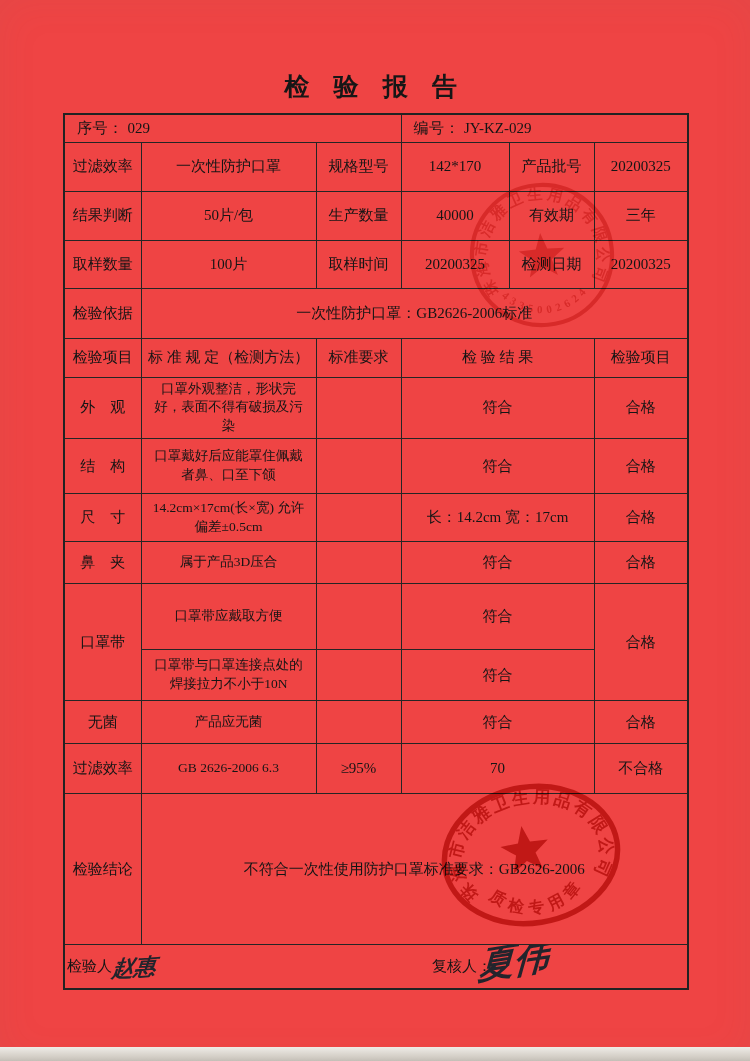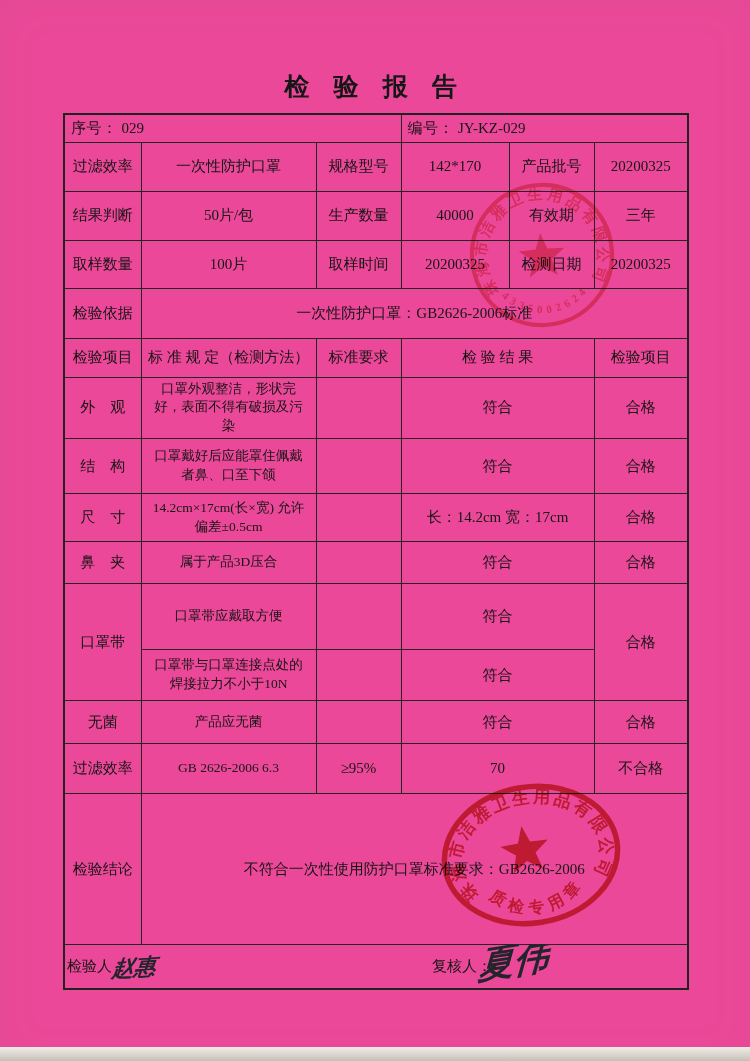--- a/index.html
+++ b/index.html
@@ -3,21 +3,21 @@
 <meta charset="utf-8">
 <style>
   html,body{margin:0;padding:0;}
   body{
     width:750px;height:1061px;
     background:#e9e7e4;
     font-family:"Liberation Serif","DejaVu Serif",serif;
   }
   .page{
     position:relative;width:750px;height:1061px;overflow:hidden;
-    background:#ec4899;
+    background:#ef4444;
     box-shadow:inset 0 0 40px rgba(120,115,105,0.08);
   }
   .scan-band{
     position:absolute;left:0;bottom:0;width:100%;height:14px;
     background:linear-gradient(180deg,#efece7 0%,#d3cec6 70%,#c4bfb7 100%);
   }
   .doc-title{
     position:absolute;left:0;top:70px;width:100%;
     text-align:center;font-size:25px;font-weight:bold;color:#161616;
     letter-spacing:9px;
@@ -26,21 +26,21 @@
     position:absolute;left:63px;top:113px;width:624px;
     border-collapse:collapse;table-layout:fixed;
     border:2.5px solid #222;
     font-size:15px;color:#151515;
   }
   .report-table td{
     border:1.6px solid #252525;
     text-align:center;vertical-align:middle;
     padding:1px 3px;overflow:hidden;
   }
-  td.left{text-align:left;padding-left:6px;}
+  td.left{text-align:left;padding-left:12px;}
   td.std{font-size:13.5px;line-height:1.4;padding:2px 7px;margin-left:12px;}
   .lbl{letter-spacing:0.5px;}
   .val{margin-left:4px;}
   .sig-row-cell{position:relative;text-align:left;padding-left:9px;}
   .sig{
     font-family:"DejaVu Sans","Liberation Sans",sans-serif;
     font-style:italic;font-weight:bold;color:#23242c;
     display:inline-block;white-space:nowrap;
   }
   .sig-inspector{

